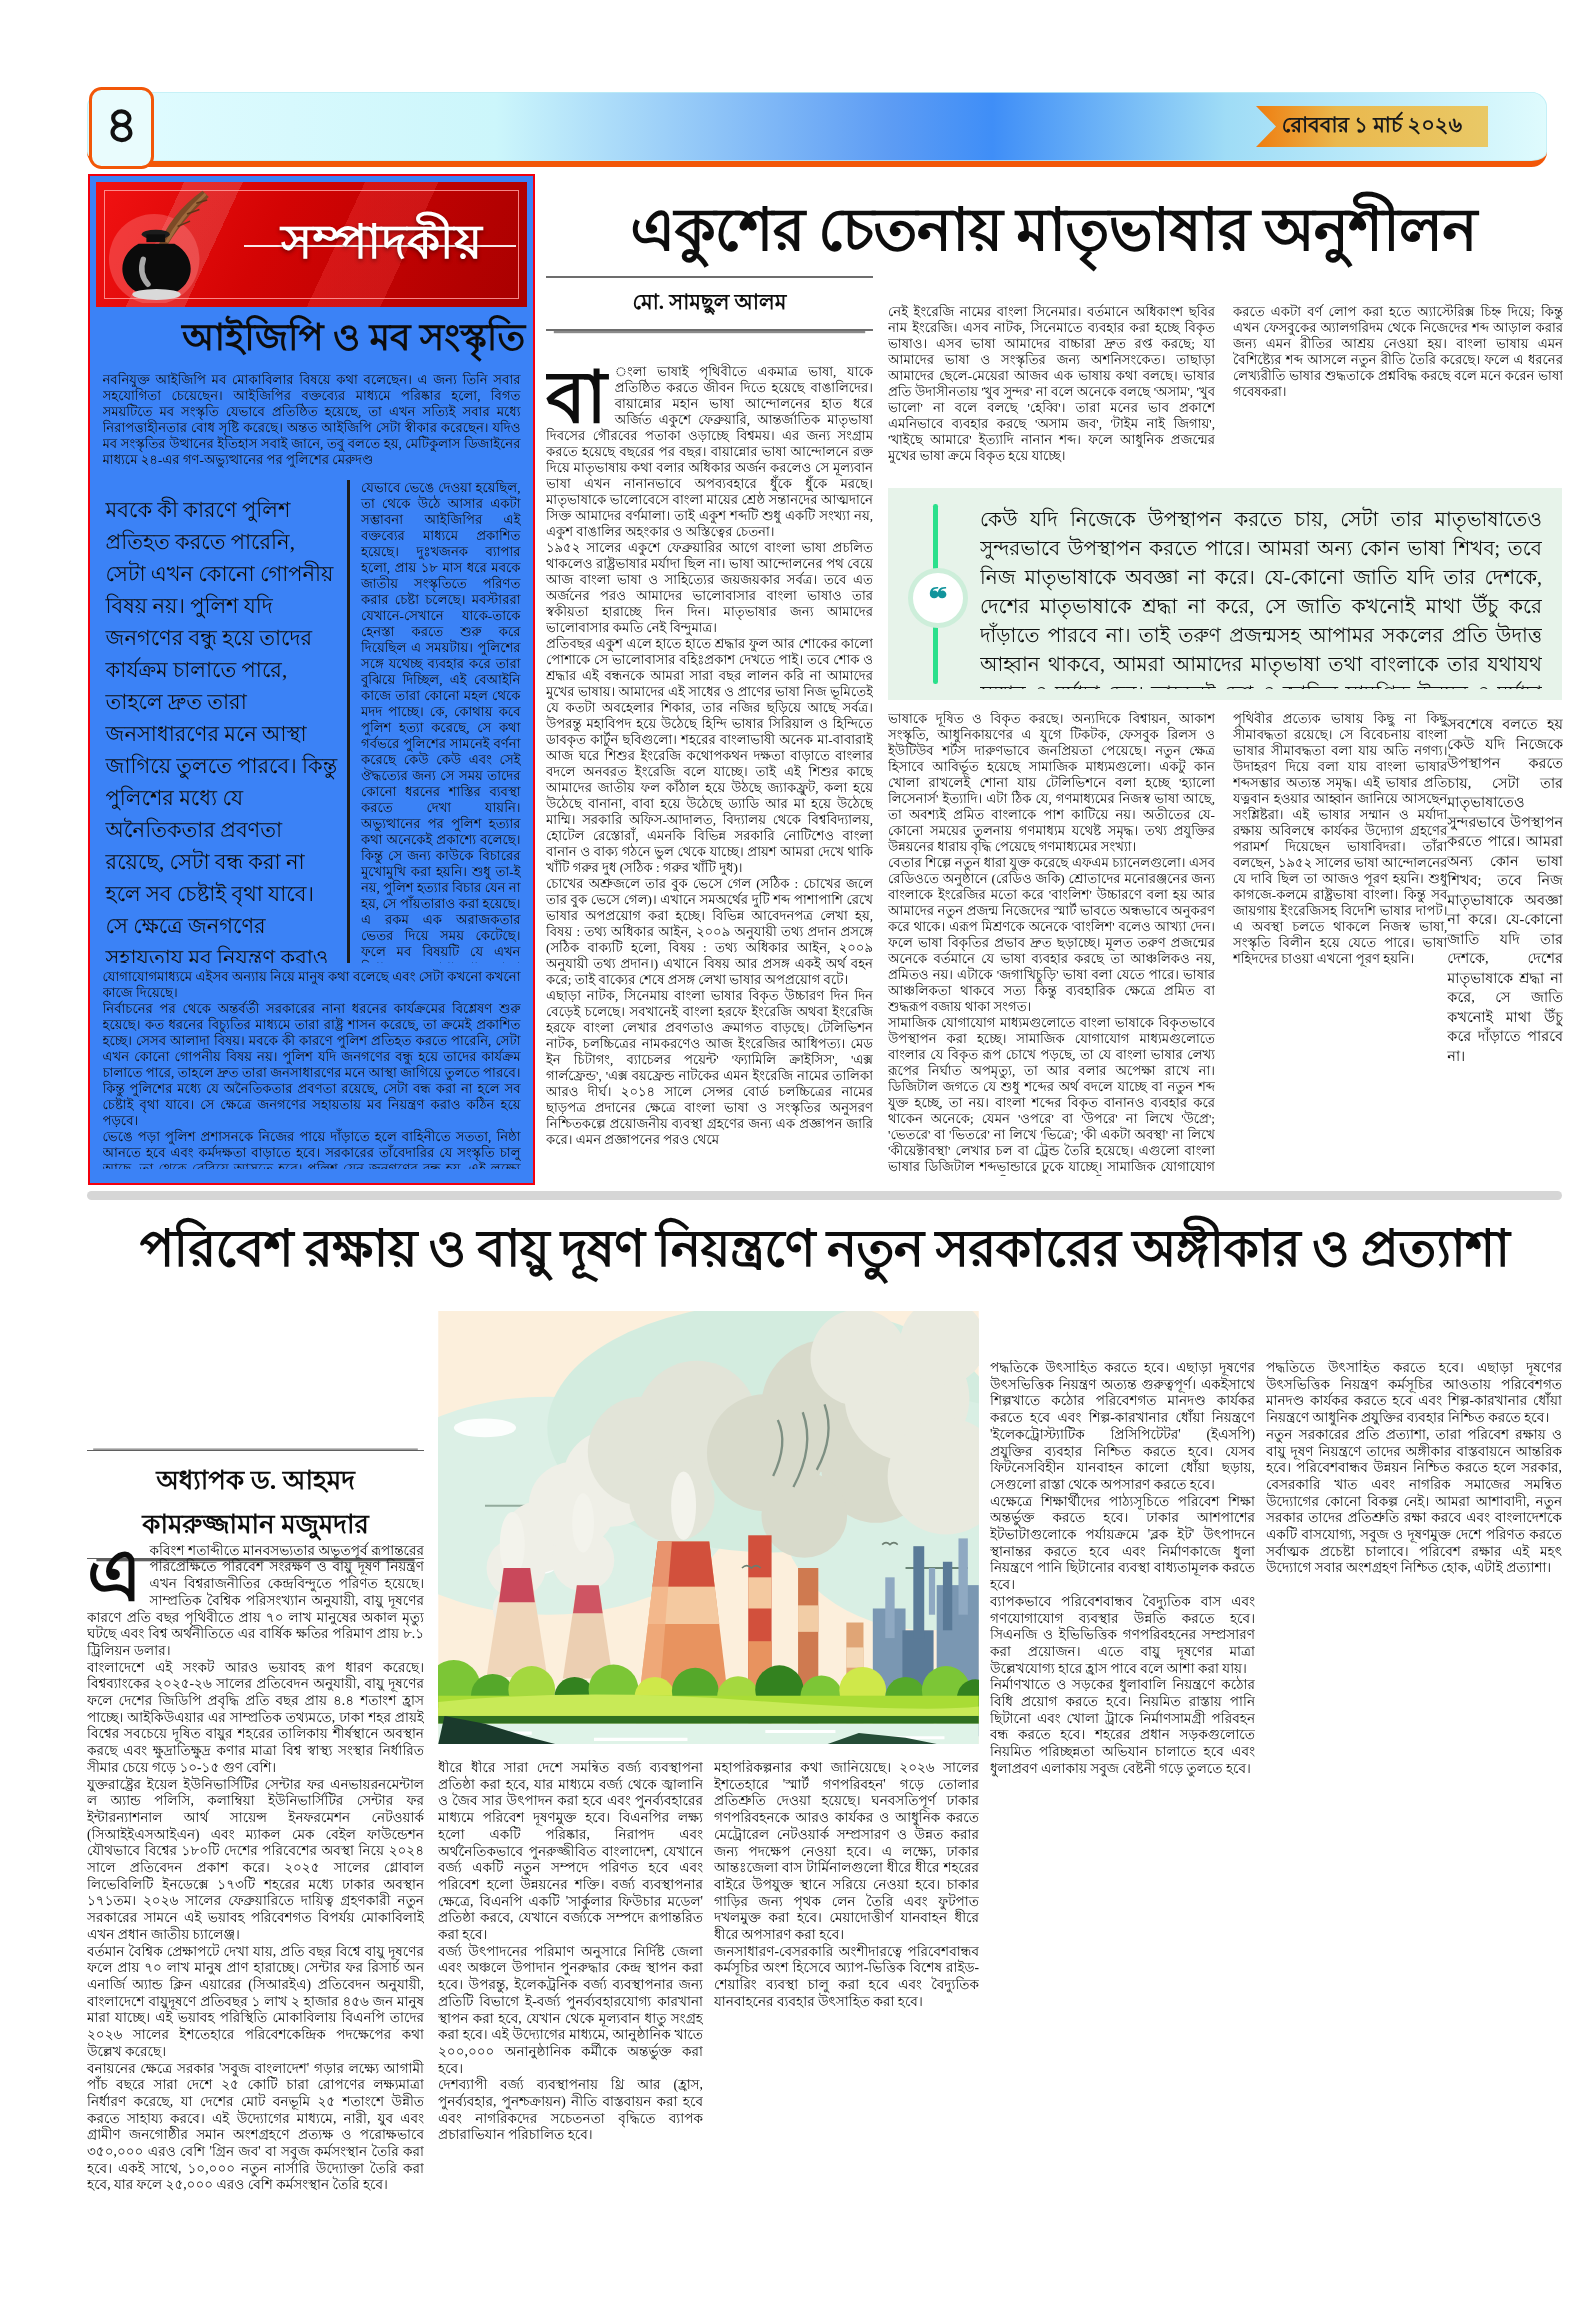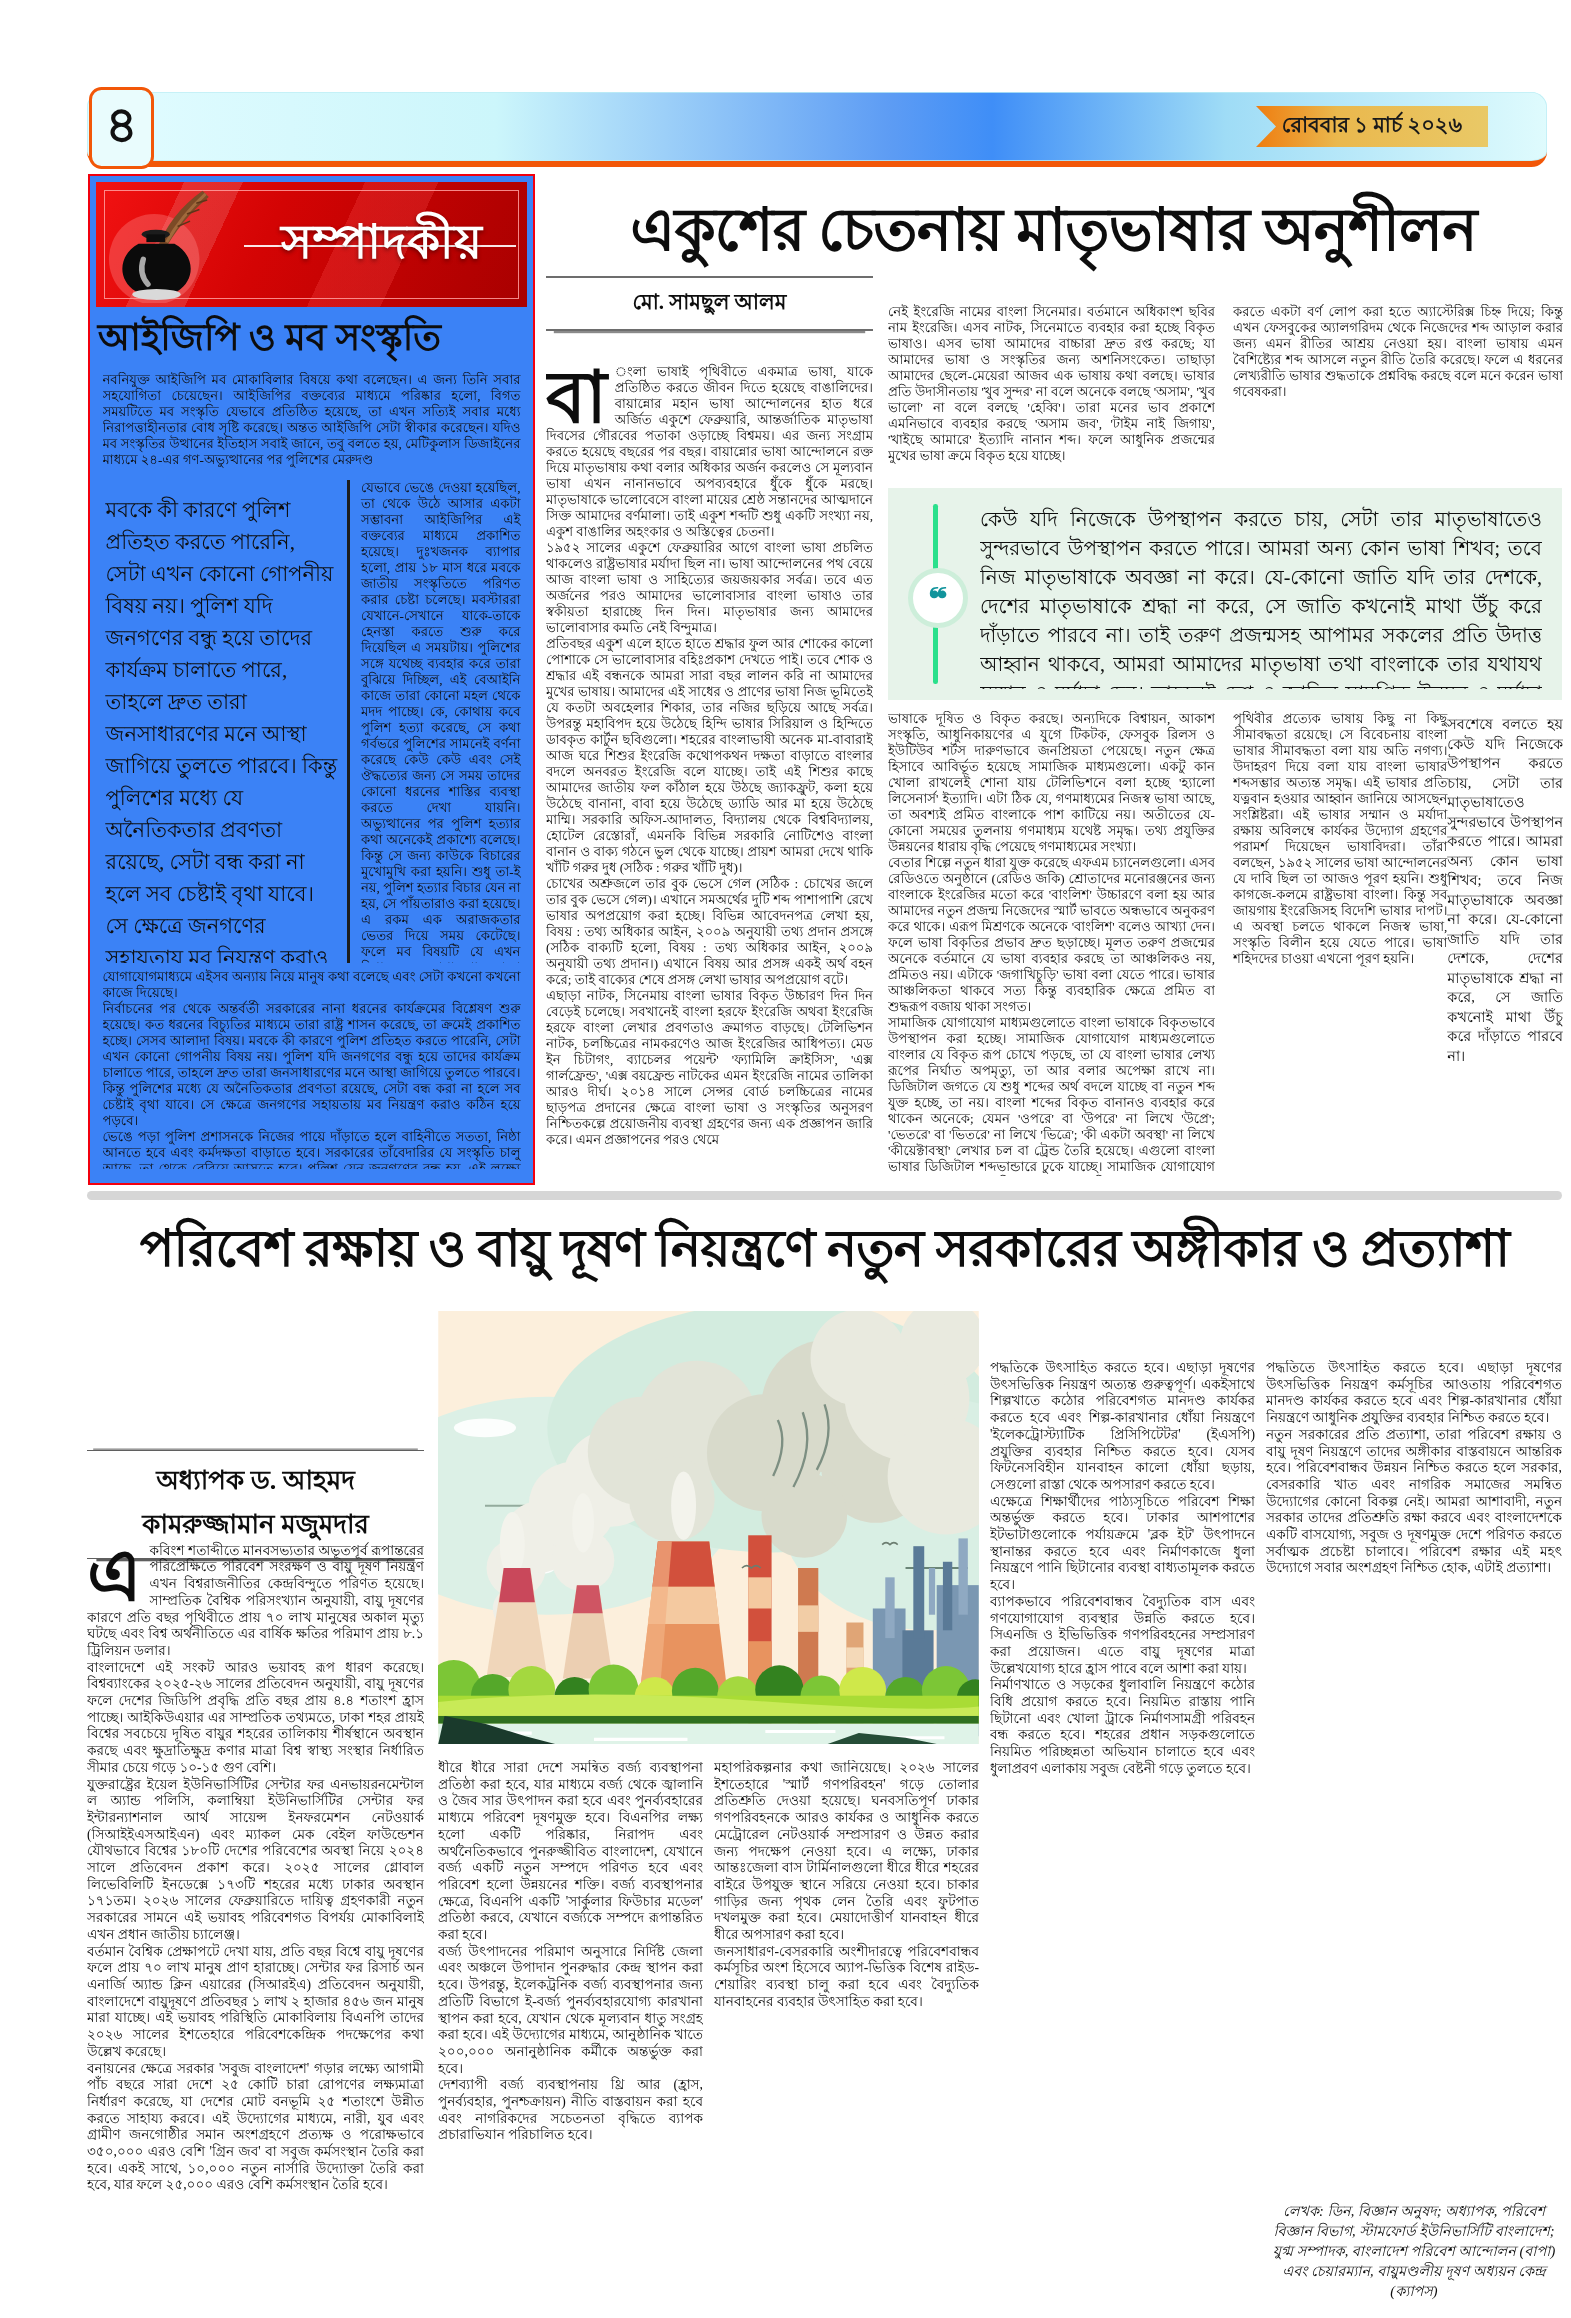--- a/index.html
+++ b/index.html
@@ -21,21 +21,21 @@
   .masthead{position:absolute;left:6.2px;top:6.2px;right:6.2px;height:125px;overflow:hidden;
     background:linear-gradient(115deg,#f21212 0%,#d40404 40%,#a80000 100%);
     display:flex;align-items:center;}
   .masthead .stripes{position:absolute;inset:0;
     background:linear-gradient(115deg,transparent 18%,rgba(255,255,255,.14) 18%,rgba(255,255,255,.14) 30%,transparent 30%,transparent 55%,rgba(255,80,80,.25) 55%,rgba(255,80,80,.25) 70%,transparent 70%);}
   .masthead .frame{position:absolute;inset:7.8px;border:0.8px solid rgba(255,160,160,.85);}
   .masthead .midline{position:absolute;left:148px;right:11px;top:50%;height:2.3px;background:rgba(255,255,255,.9);}
   .inkpot{position:relative;width:136px;height:117px;flex:0 0 auto;margin-left:4.7px;z-index:2;}
   .mhlabel{position:relative;z-index:2;flex:1;text-align:center;font-size:47px;font-weight:bold;color:#fff;
     text-shadow:0 2.3px 4.7px rgba(0,0,0,.45);letter-spacing:0.8px;}
-  .edheadline{position:absolute;left:7.8px;right:7.8px;top:142px;text-align:left;font-size:37px;font-weight:bold;line-height:1.1;}
+  .edheadline{position:absolute;left:7.8px;right:7.8px;top:142px;text-align:right;font-size:37px;font-weight:bold;line-height:1.1;}
   .edintro{position:absolute;left:12.5px;right:12.5px;top:196px;height:98px;overflow:hidden;
     font-size:13.2px;line-height:16px;text-align:justify;}
   .edcols{position:absolute;left:12.5px;right:12.5px;top:299px;height:488px;display:flex;overflow:hidden;}
   .edpull{flex:0 0 232px;font-size:21px;line-height:32px;padding:18.7px 9.4px 0 3.1px;text-align:left;}
   .edside{flex:1;border-left:3.1px solid #1c1c1c;padding-left:11px;margin-top:4.7px;
     font-size:13.2px;line-height:16px;text-align:justify;overflow:hidden;}
   .edclosing{position:absolute;left:12.5px;right:12.5px;top:793px;height:200px;overflow:hidden;
     font-size:13.2px;line-height:16px;text-align:justify;white-space:pre-line;}
   
   .mainhead{position:absolute;left:542px;top:185px;width:1023px;height:84px;text-align:center;
@@ -258,17 +258,16 @@
 দেশব্যাপী বর্জ্য ব্যবস্থাপনায় থ্রি আর (হ্রাস, পুনর্ব্যবহার, পুনশ্চক্রায়ন) নীতি বাস্তবায়ন করা হবে এবং নাগরিকদের সচেতনতা বৃদ্ধিতে ব্যাপক প্রচারাভিযান পরিচালিত হবে।</div>
   <div class="col b-c3">মহাপরিকল্পনার কথা জানিয়েছে। ২০২৬ সালের ইশতেহারে 'স্মার্ট গণপরিবহন' গড়ে তোলার প্রতিশ্রুতি দেওয়া হয়েছে। ঘনবসতিপূর্ণ ঢাকার গণপরিবহনকে আরও কার্যকর ও আধুনিক করতে মেট্রোরেল নেটওয়ার্ক সম্প্রসারণ ও উন্নত করার জন্য পদক্ষেপ নেওয়া হবে। এ লক্ষ্যে, ঢাকার আন্তঃজেলা বাস টার্মিনালগুলো ধীরে ধীরে শহরের বাইরে উপযুক্ত স্থানে সরিয়ে নেওয়া হবে। চাকার গাড়ির জন্য পৃথক লেন তৈরি এবং ফুটপাত দখলমুক্ত করা হবে। মেয়াদোত্তীর্ণ যানবাহন ধীরে ধীরে অপসারণ করা হবে।
 জনসাধারণ-বেসরকারি অংশীদারত্বে পরিবেশবান্ধব কর্মসূচির অংশ হিসেবে অ্যাপ-ভিত্তিক বিশেষ রাইড-শেয়ারিং ব্যবস্থা চালু করা হবে এবং বৈদ্যুতিক যানবাহনের ব্যবহার উৎসাহিত করা হবে।</div>
   <div class="col b-c4">পদ্ধতিকে উৎসাহিত করতে হবে। এছাড়া দূষণের উৎসভিত্তিক নিয়ন্ত্রণ অত্যন্ত গুরুত্বপূর্ণ। একইসাথে শিল্পখাতে কঠোর পরিবেশগত মানদণ্ড কার্যকর করতে হবে এবং শিল্প-কারখানার ধোঁয়া নিয়ন্ত্রণে 'ইলেকট্রোস্ট্যাটিক প্রিসিপিটেটর' (ইএসপি) প্রযুক্তির ব্যবহার নিশ্চিত করতে হবে। যেসব ফিটনেসবিহীন যানবাহন কালো ধোঁয়া ছড়ায়, সেগুলো রাস্তা থেকে অপসারণ করতে হবে।
 এক্ষেত্রে শিক্ষার্থীদের পাঠ্যসূচিতে পরিবেশ শিক্ষা অন্তর্ভুক্ত করতে হবে। ঢাকার আশপাশের ইটভাটাগুলোকে পর্যায়ক্রমে 'ব্লক ইট' উৎপাদনে স্থানান্তর করতে হবে এবং নির্মাণকাজে ধুলা নিয়ন্ত্রণে পানি ছিটানোর ব্যবস্থা বাধ্যতামূলক করতে হবে।
 ব্যাপকভাবে পরিবেশবান্ধব বৈদ্যুতিক বাস এবং গণযোগাযোগ ব্যবস্থার উন্নতি করতে হবে। সিএনজি ও ইভিভিত্তিক গণপরিবহনের সম্প্রসারণ করা প্রয়োজন। এতে বায়ু দূষণের মাত্রা উল্লেখযোগ্য হারে হ্রাস পাবে বলে আশা করা যায়।
 নির্মাণখাতে ও সড়কের ধুলাবালি নিয়ন্ত্রণে কঠোর বিধি প্রয়োগ করতে হবে। নিয়মিত রাস্তায় পানি ছিটানো এবং খোলা ট্রাকে নির্মাণসামগ্রী পরিবহন বন্ধ করতে হবে। শহরের প্রধান সড়কগুলোতে নিয়মিত পরিচ্ছন্নতা অভিযান চালাতে হবে এবং ধুলাপ্রবণ এলাকায় সবুজ বেষ্টনী গড়ে তুলতে হবে।</div>
   <div class="b-c5wrap">
     <div class="b-c5txt">পদ্ধতিতে উৎসাহিত করতে হবে। এছাড়া দূষণের উৎসভিত্তিক নিয়ন্ত্রণ কর্মসূচির আওতায় পরিবেশগত মানদণ্ড কার্যকর করতে হবে এবং শিল্প-কারখানার ধোঁয়া নিয়ন্ত্রণে আধুনিক প্রযুক্তির ব্যবহার নিশ্চিত করতে হবে।
 নতুন সরকারের প্রতি প্রত্যাশা, তারা পরিবেশ রক্ষায় ও বায়ু দূষণ নিয়ন্ত্রণে তাদের অঙ্গীকার বাস্তবায়নে আন্তরিক হবে। পরিবেশবান্ধব উন্নয়ন নিশ্চিত করতে হলে সরকার, বেসরকারি খাত এবং নাগরিক সমাজের সমন্বিত উদ্যোগের কোনো বিকল্প নেই। আমরা আশাবাদী, নতুন সরকার তাদের প্রতিশ্রুতি রক্ষা করবে এবং বাংলাদেশকে একটি বাসযোগ্য, সবুজ ও দূষণমুক্ত দেশে পরিণত করতে সর্বাত্মক প্রচেষ্টা চালাবে। পরিবেশ রক্ষার এই মহৎ উদ্যোগে সবার অংশগ্রহণ নিশ্চিত হোক, এটাই প্রত্যাশা।</div>
-    <div class="b-credit">লেখক: ডিন, বিজ্ঞান অনুষদ; অধ্যাপক, পরিবেশ বিজ্ঞান বিভাগ, স্টামফোর্ড ইউনিভার্সিটি বাংলাদেশ; যুগ্ম সম্পাদক, বাংলাদেশ পরিবেশ আন্দোলন (বাপা) এবং চেয়ারম্যান, বায়ুমণ্ডলীয় দূষণ অধ্যয়ন কেন্দ্র (ক্যাপস)</div>
   </div>
 
 </div>
 
 
 </body></html>

